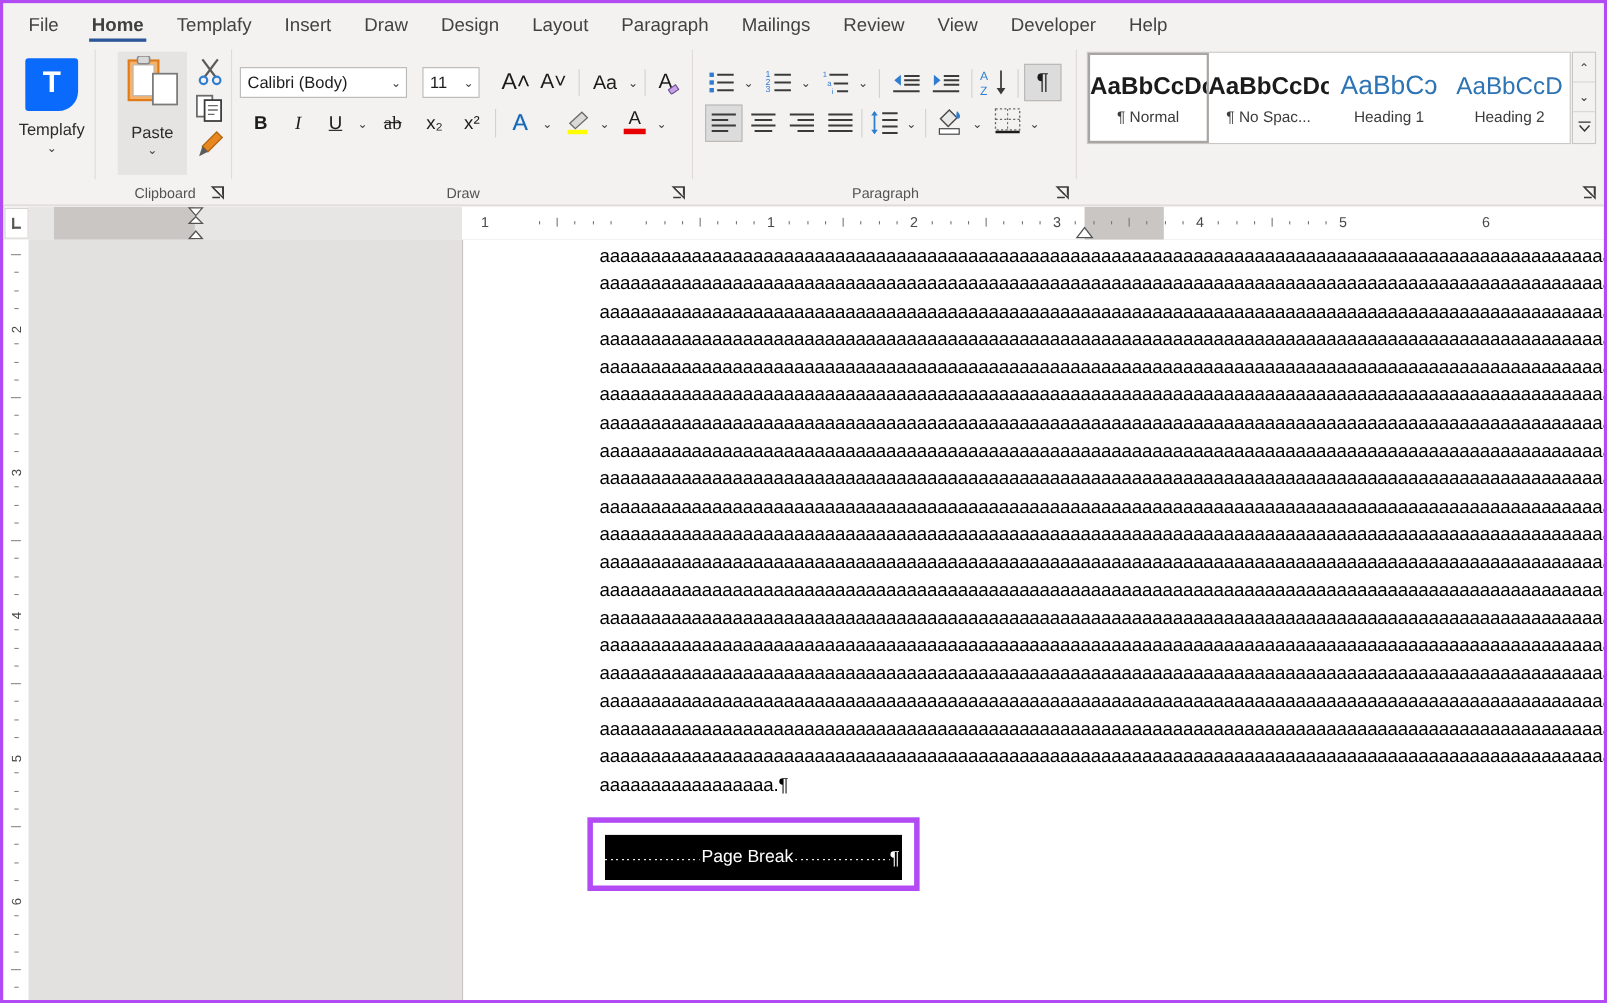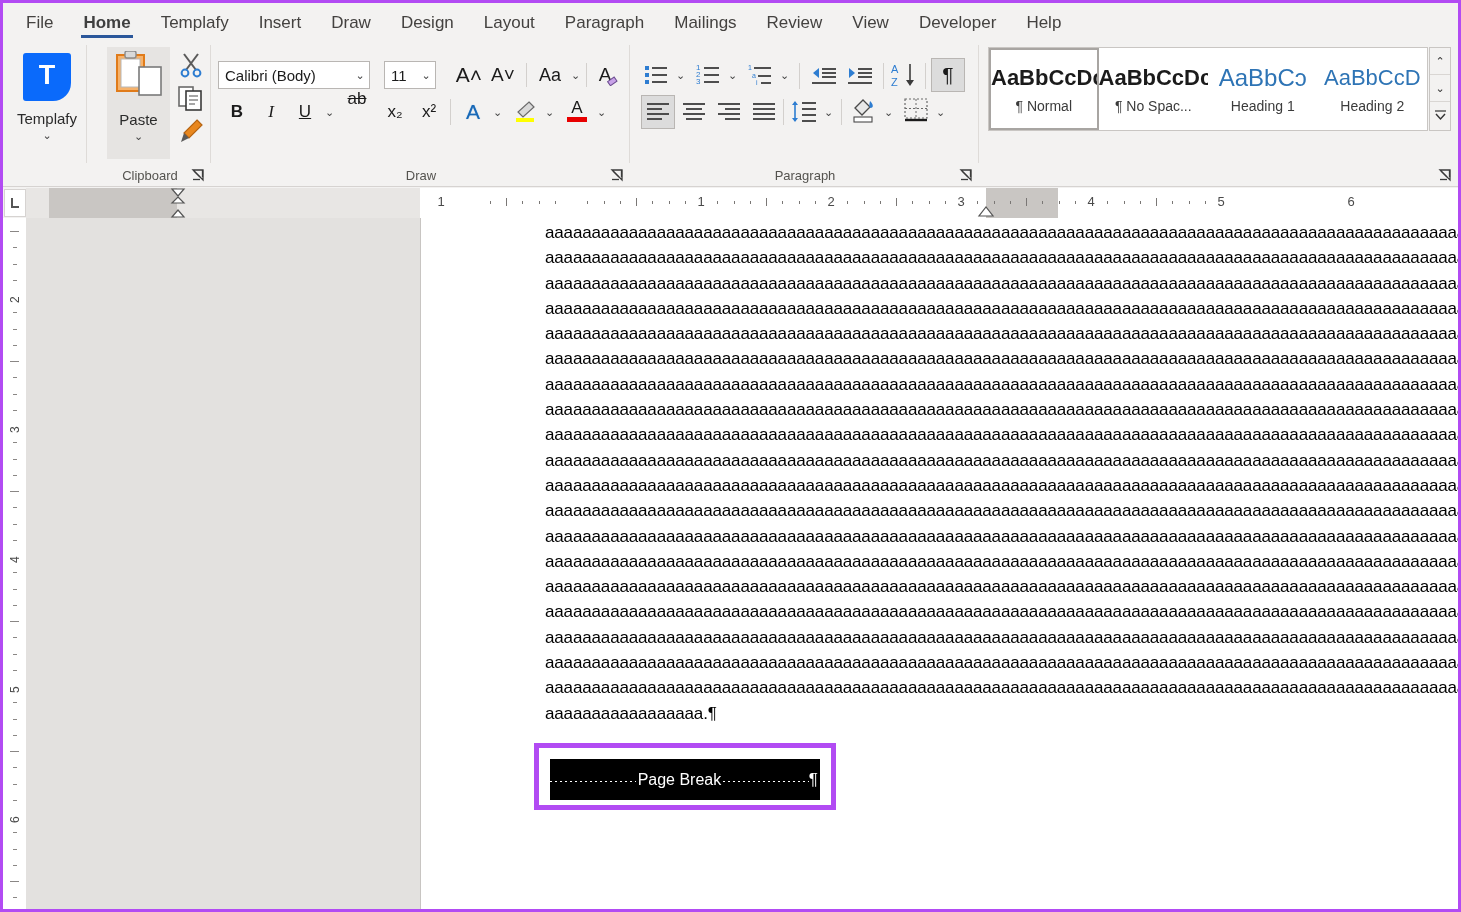--- a/index.html
+++ b/index.html
@@ -377,21 +377,21 @@
         <span>A</span>
         <svg width="11" height="11" viewBox="0 0 11 11" style="position:absolute; right:2px; bottom:4px;">
           <rect x="1" y="4" width="8" height="5" transform="rotate(-35 5 6)" fill="#c8a2e8" stroke="#6b4b8f" stroke-width="1"></rect>
         </svg>
       </div>
 
       <div class="fbtn" style="left:10px; top:58px; font-weight:bold;">B</div>
       <div class="fbtn" style="left:44px; top:58px; font-style:italic; font-family:'Liberation Serif',serif;">I</div>
       <div class="fbtn" style="left:78px; top:58px; text-decoration:underline;">U</div>
       <div class="minicaret" style="left:110px; top:58px;">⌄</div>
-      <div class="fbtn" style="left:130px; top:45px; text-decoration:line-through;">ab</div>
+      <div class="fbtn" style="left:130px; top:58px; text-decoration:line-through;font-family:Liberation Serif, serif;">ab</div>
       <div class="fbtn" style="left:168px; top:58px;">x₂</div>
       <div class="fbtn" style="left:202px; top:58px;">x²</div>
       <div class="vsep" style="left:238px; top:60px; height:26px;"></div>
       <div class="fbtn" style="left:246px; top:58px;">
         <span style="color:#1868b6; font-size:21px; text-shadow:0 0 1px #6fa8dc;">A</span>
       </div>
       <div class="minicaret" style="left:278px; top:58px;">⌄</div>
       <div class="fbtn" style="left:298px; top:58px;">
         <svg width="26" height="26" viewBox="0 0 26 26">
           <path d="M17 3 L22 8 L11 18 L6 13 Z" fill="#d9d9d9" stroke="#6a6a6a" stroke-width="1.2"></path>

